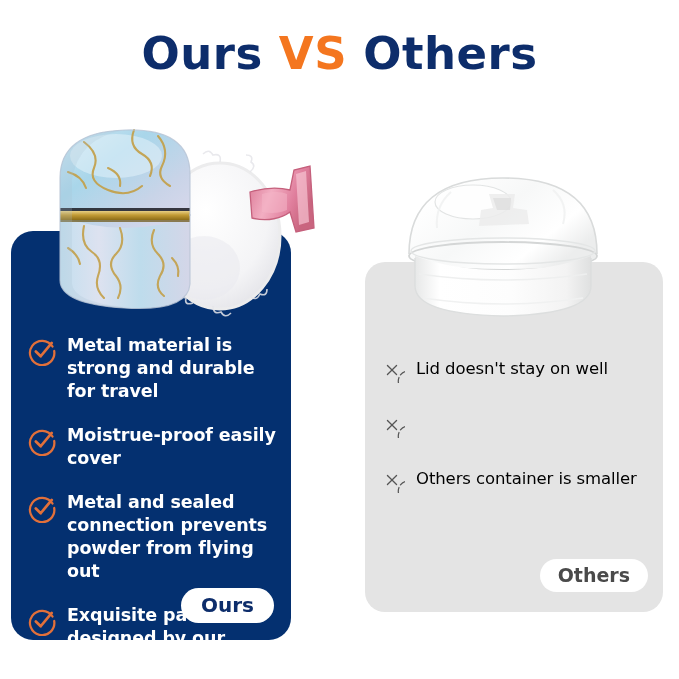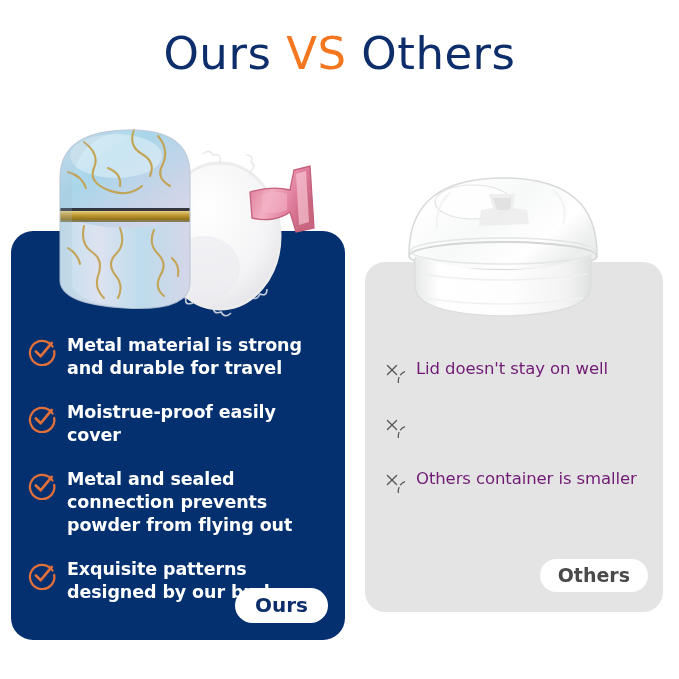--- a/index.html
+++ b/index.html
@@ -22,35 +22,35 @@
 
   
   .title {
     position: absolute;
     left: 0;
     top: 26px;
     width: 679px;
     text-align: center;
     font-family: "DejaVu Sans", sans-serif;
     font-size: 45px;
-    font-weight: normal;
+    font-weight: bold;
     letter-spacing: 0.5px;
     line-height: 56px;
     white-space: nowrap;
   }
   .title .w-ours   { color: #0d2d6b; }
   .title .w-vs     { color: #f4761f; }
   .title .w-others { color: #0d2d6b; }
 
   
   .panel-left {
     position: absolute;
     left: 11px;
     top: 231px;
-    width: 334px;
+    width: 280px;
     height: 409px;
     background: #043070;
     border-radius: 22px;
   }
   .panel-right {
     position: absolute;
     left: 365px;
     top: 262px;
     width: 298px;
     height: 350px;
@@ -89,21 +89,21 @@
     font-family: "DejaVu Sans", sans-serif;
     font-size: 17.5px;
     line-height: 23px;
     font-weight: bold;
     color: #ffffff;
     letter-spacing: -0.1px;
   }
   .list-right .bullet-text {
     font-size: 16.5px;
     font-weight: normal;
-    color: #701a75;
+    color: #000000;
     line-height: 22px;
     padding-top: 2px;
   }
 
   
   .badge {
     position: absolute;
     background: #ffffff;
     border-radius: 999px;
     font-family: "DejaVu Sans", sans-serif;

